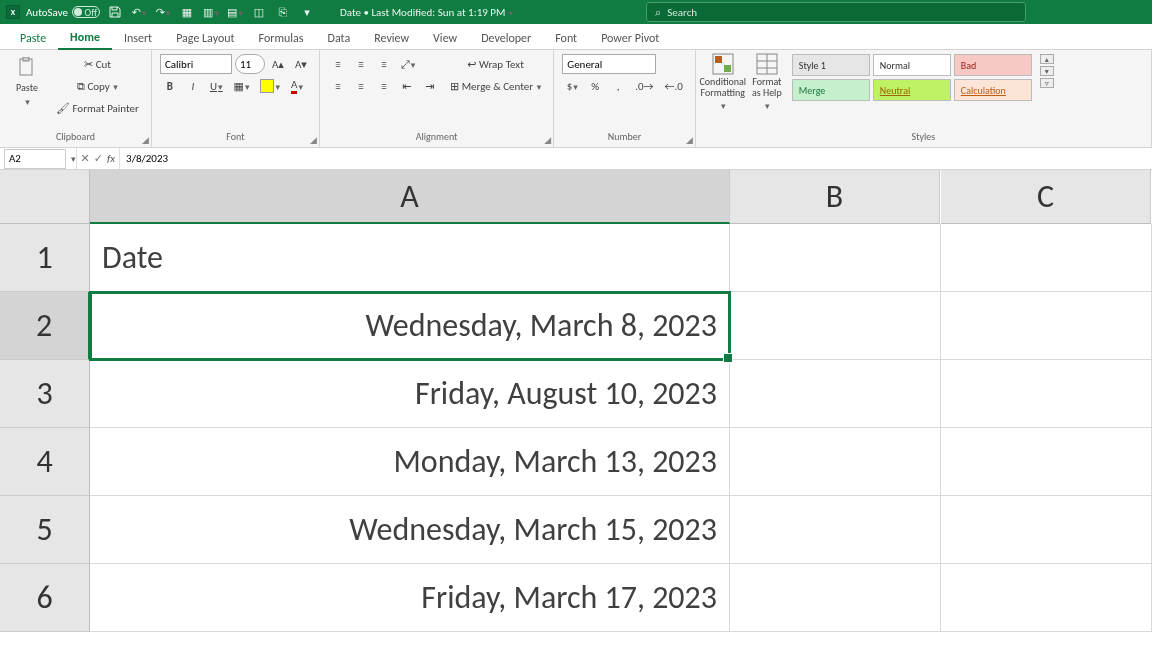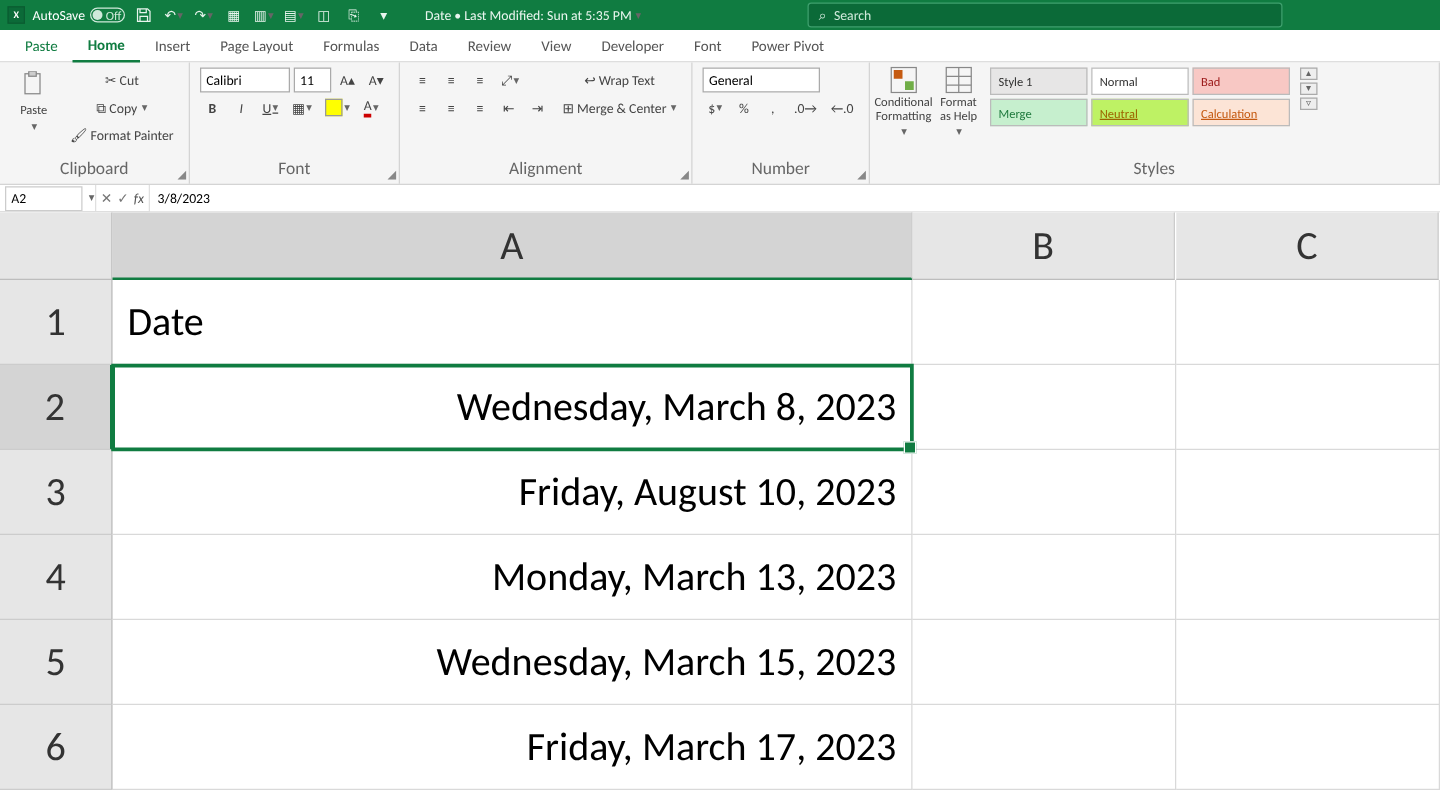--- a/index.html
+++ b/index.html
@@ -19,31 +19,31 @@
   
   .tabs { background: #fff; height: 26px; display: flex; align-items: flex-end; padding: 0 8px; border-bottom: 1px solid #d4d4d4; gap: 0; }
   .tab { padding: 5px 12px 4px; font-size: 12px; color: #555; cursor: pointer; }
   .tab.file { color: #107c41; }
   .tab.active { color: #107c41; border-bottom: 2px solid #107c41; font-weight: 600; margin-bottom: -1px; }
 
   
   .ribbon { background: #f5f5f5; border-bottom: 1px solid #d4d4d4; height: 98px; display: flex; }
   .group { border-right: 1px solid #d4d4d4; padding: 4px 8px 2px; display: flex; flex-direction: column; position: relative; }
   .group-body { flex: 1; display: flex; align-items: flex-start; gap: 6px; }
-  .group-label { text-align: center; font-size: 14px; color: #666; padding-bottom: 2px; position: relative; }
+  .group-label { text-align: center; font-size: 10px; color: #666; padding-bottom: 2px; position: relative; }
   .group-launcher { position: absolute; right: 2px; bottom: 2px; font-size: 9px; color: #888; }
   .rb-col { display: flex; flex-direction: column; gap: 2px; }
   .rb-row { display: flex; align-items: center; gap: 3px; }
   .rb-btn { height: 20px; min-width: 20px; padding: 0 3px; display: inline-flex; align-items: center; justify-content: center; font-size: 11px; color: #444; border: 1px solid transparent; }
   .rb-big { width: 38px; height: 56px; display: flex; flex-direction: column; align-items: center; justify-content: center; font-size: 10px; color: #444; gap: 2px; }
   .rb-big .ic { width: 22px; height: 22px; }
   .dd { font-size: 9px; color: #666; margin-left: 1px; }
   select.fake, input.fake { border: 1px solid #aaa; background: #fff; height: 20px; font-size: 11px; padding: 0 4px; }
   .font-name { width: 72px; }
-  .font-size { width: 30px; }
+  .font-size { width: 30px; border-radius: 10px; }
   .numfmt { width: 94px; }
   .swatch { width: 14px; height: 14px; border: 1px solid #999; }
 
   
   .styles-gallery { display: grid; grid-template-columns: repeat(3, 78px); grid-auto-rows: 22px; gap: 3px; }
   .style-cell { border: 1px solid #bbb; font-size: 10px; display: flex; align-items: center; padding: 0 6px; }
   .style-normal { background: #fff; }
   .style-bad { background: #f8c8c4; color: #9c1a1a; }
   .style-good { background: #c6efce; color: #1f7a3e; }
   .style-neutral { background: #bef264; color: #9c6500; text-decoration: underline; }
@@ -59,21 +59,21 @@
   .fx { font-style: italic; color: #555; }
   .fbar-input { flex: 1; border: none; outline: none; height: 20px; padding: 0 6px; font-size: 11px; }
 
   
   .sheet { display: grid; grid-template-columns: 90px 640px auto auto; background: #fff; font-family: Calibri, sans-serif; }
   .corner { background: #e6e6e6; border-right: 1px solid #bdbdbd; border-bottom: 1px solid #bdbdbd; height: 54px; }
   .colhdr { background: #e6e6e6; border-right: 1px solid #ccc; border-bottom: 1px solid #bdbdbd; height: 54px; display: flex; align-items: center; justify-content: center; font-size: 32px; color: #333; }
   .colhdr.sel { background: #d4d4d4; border-bottom: 2px solid #107c41; }
   .rowhdr { background: #e6e6e6; border-right: 1px solid #bdbdbd; border-bottom: 1px solid #ccc; display: flex; align-items: center; justify-content: center; font-size: 32px; color: #333; height: 68px; }
   .rowhdr.sel { background: #d4d4d4; border-right: 2px solid #107c41; }
-  .cell { border-right: 1px solid #d9d9d9; border-bottom: 1px solid #d9d9d9; height: 68px; padding: 0 12px; display: flex; align-items: center; font-size: 32px; color: #000000; }
+  .cell { border-right: 1px solid #d9d9d9; border-bottom: 1px solid #d9d9d9; height: 68px; padding: 0 12px; display: flex; align-items: center; font-size: 32px; color: #404040; }
   .cell.right { justify-content: flex-end; }
   .cell.selected { outline: 3px solid #107c41; outline-offset: -2px; position: relative; }
   .cell.selected::after { content: ""; position: absolute; right: -4px; bottom: -4px; width: 8px; height: 8px; background: #107c41; border: 1px solid #fff; }
 </style>
 </head>
 <body>
 
 <div class="titlebar">
   <span class="xl-icon">X</span>
   <span class="autosave-toggle">
@@ -89,21 +89,21 @@
     </span>
   <span class="qat-btn">↶<span class="dd">▾</span></span>
   <span class="qat-btn">↷<span class="dd">▾</span></span>
   <span class="qat-btn">▦</span>
   <span class="qat-btn">▥<span class="dd">▾</span></span>
   <span class="qat-btn">▤<span class="dd">▾</span></span>
   <span class="qat-btn">◫</span>
   <span class="qat-btn">⎘</span>
   <span class="qat-btn">▾</span>
   <span class="doc-title">
-      <span>Date • Last Modified: Sun at 5:35 PM</span> 
+      <span>Date • Last Modified: Sun at 1:19 PM</span> 
       <span class="dd">▾</span>
     </span>
   <span class="searchbox">
     <span>⌕</span>
     <span>Search</span>
   </span>
 </div>
 
 <div class="tabs">
   <div class="tab file">Paste</div>

